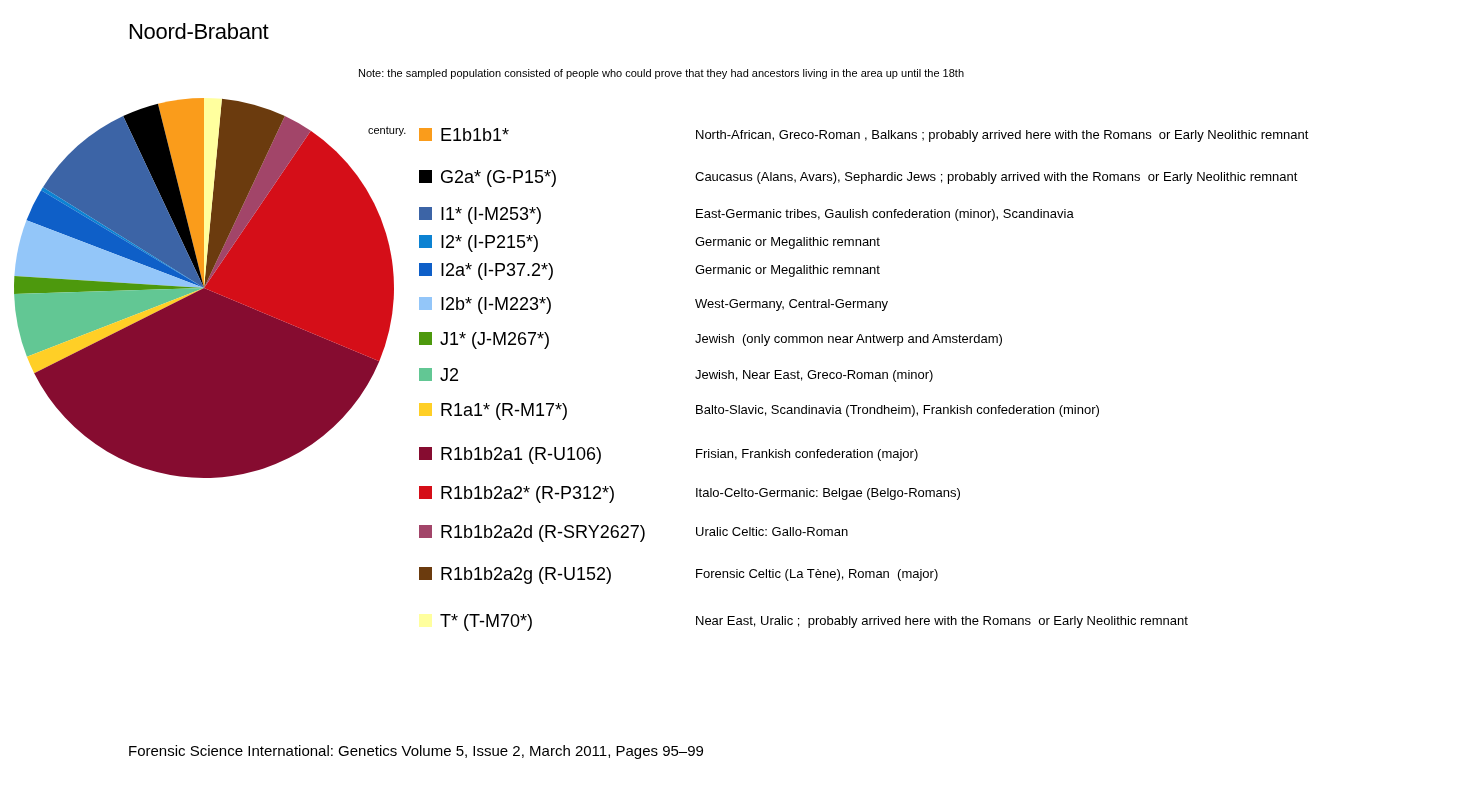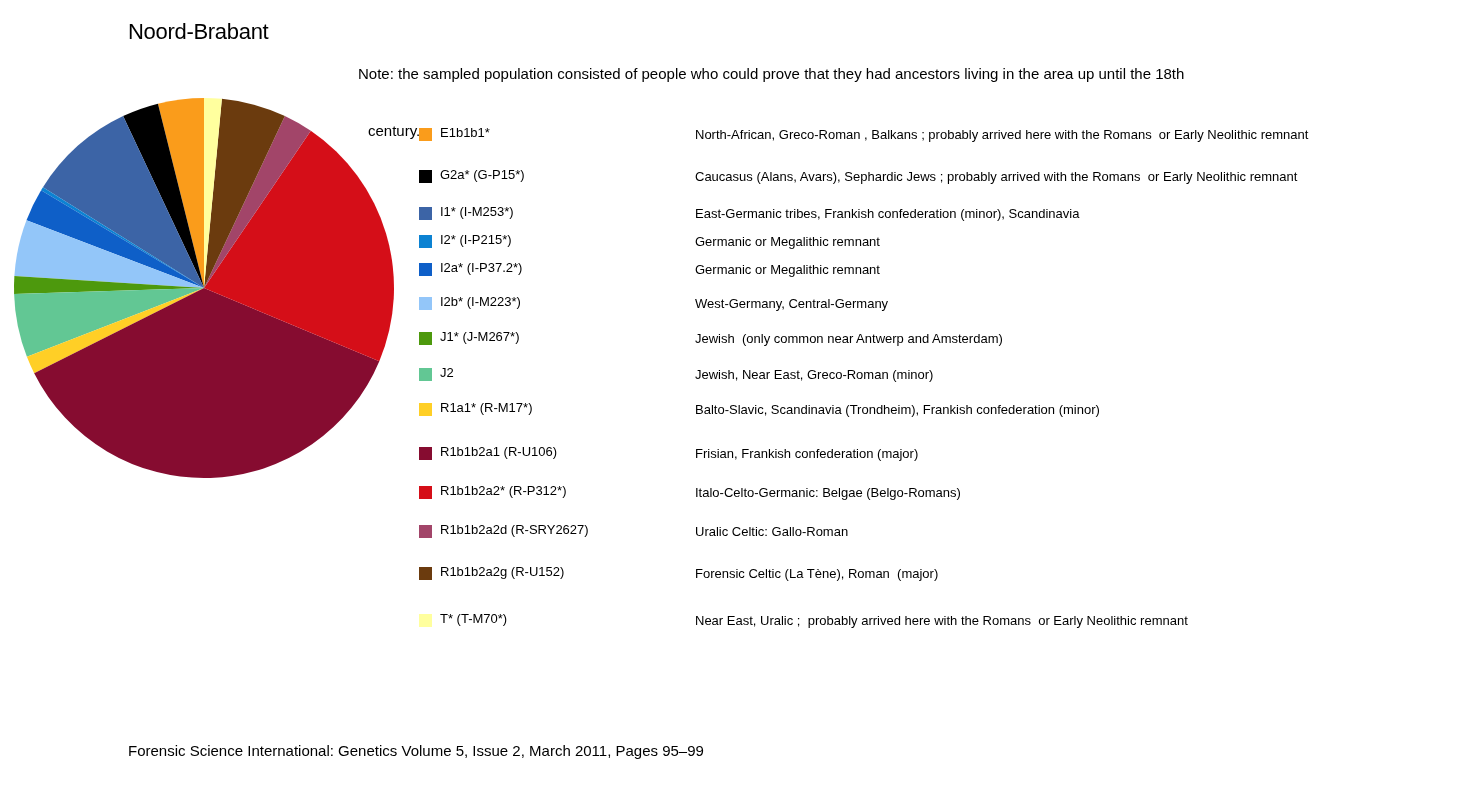--- a/index.html
+++ b/index.html
@@ -17,21 +17,21 @@
     left: 128px;
     top: 19px;
     font-size: 22px;
     letter-spacing: -0.3px;
     white-space: pre;
   }
   #note {
     position: absolute;
     left: 358px;
     top: 26px;
-    font-size: 15px;
+    font-size: 11px;
     line-height: 19px;
     white-space: pre;
   }
   #note .note-line2 { padding-left: 10px; }
   #pie-wrap {
     position: absolute;
     left: 13px;
     top: 97px;
     width: 382px;
     height: 382px;
@@ -48,21 +48,21 @@
     left: 0;
     top: 3px;
     width: 13px;
     height: 13px;
     display: inline-block;
   }
   .legend-label {
     position: absolute;
     left: 21px;
     top: 0;
-    font-size: 13px;
+    font-size: 18px;
     white-space: pre;
   }
   .legend-desc {
     position: absolute;
     left: 276px;
     top: 2px;
     font-size: 13px;
     white-space: pre;
   }
   #source {
@@ -102,21 +102,21 @@
         <path d="M 191 191 L 366.31 264.26 A 190 190 0 0 0 297.80 33.85 Z" fill="#D50E18"></path>
         <path d="M 191 191 L 297.80 33.85 A 190 190 0 0 0 271.90 19.08 Z" fill="#A24569"></path>
         <path d="M 191 191 L 271.90 19.08 A 190 190 0 0 0 208.88 1.84 Z" fill="#6B3B0E"></path>
         <path d="M 191 191 L 208.88 1.84 A 190 190 0 0 0 191.00 1.00 Z" fill="#FFFF9E"></path>
       </svg>
   </div>
 
   <div id="legend">
       <div class="legend-row" style="top: 125px;"><span class="legend-swatch" style="background: rgb(250, 156, 27);"></span><span class="legend-label">E1b1b1*</span><span class="legend-desc">North-African, Greco-Roman , Balkans ; probably arrived here with the Romans  or Early Neolithic remnant</span></div>
       <div class="legend-row" style="top: 167px;"><span class="legend-swatch" style="background: rgb(0, 0, 0);"></span><span class="legend-label">G2a* (G-P15*)</span><span class="legend-desc">Caucasus (Alans, Avars), Sephardic Jews ; probably arrived with the Romans  or Early Neolithic remnant</span></div>
-      <div class="legend-row" style="top: 204px;"><span class="legend-swatch" style="background: rgb(60, 100, 166);"></span><span class="legend-label">I1* (I-M253*)</span><span class="legend-desc">East-Germanic tribes, Frankish confederation (minor), Scandinavia</span></div>
+      <div class="legend-row" style="top: 204px;"><span class="legend-swatch" style="background: rgb(60, 100, 166);"></span><span class="legend-label">I1* (I-M253*)</span><span class="legend-desc">East-Germanic tribes, Gaulish confederation (minor), Scandinavia</span></div>
       <div class="legend-row" style="top: 232px;"><span class="legend-swatch" style="background: rgb(12, 130, 210);"></span><span class="legend-label">I2* (I-P215*)</span><span class="legend-desc">Germanic or Megalithic remnant</span></div>
       <div class="legend-row" style="top: 260px;"><span class="legend-swatch" style="background: rgb(14, 95, 200);"></span><span class="legend-label">I2a* (I-P37.2*)</span><span class="legend-desc">Germanic or Megalithic remnant</span></div>
       <div class="legend-row" style="top: 294px;"><span class="legend-swatch" style="background: rgb(147, 198, 249);"></span><span class="legend-label">I2b* (I-M223*)</span><span class="legend-desc">West-Germany, Central-Germany</span></div>
       <div class="legend-row" style="top: 329px;"><span class="legend-swatch" style="background: rgb(77, 153, 13);"></span><span class="legend-label">J1* (J-M267*)</span><span class="legend-desc">Jewish  (only common near Antwerp and Amsterdam)</span></div>
       <div class="legend-row" style="top: 365px;"><span class="legend-swatch" style="background: rgb(98, 199, 148);"></span><span class="legend-label">J2</span><span class="legend-desc">Jewish, Near East, Greco-Roman (minor)</span></div>
       <div class="legend-row" style="top: 400px;"><span class="legend-swatch" style="background: rgb(255, 207, 38);"></span><span class="legend-label">R1a1* (R-M17*)</span><span class="legend-desc">Balto-Slavic, Scandinavia (Trondheim), Frankish confederation (minor)</span></div>
       <div class="legend-row" style="top: 444px;"><span class="legend-swatch" style="background: rgb(134, 12, 48);"></span><span class="legend-label">R1b1b2a1 (R-U106)</span><span class="legend-desc">Frisian, Frankish confederation (major)</span></div>
       <div class="legend-row" style="top: 483px;"><span class="legend-swatch" style="background: rgb(213, 14, 24);"></span><span class="legend-label">R1b1b2a2* (R-P312*)</span><span class="legend-desc">Italo-Celto-Germanic: Belgae (Belgo-Romans)</span></div>
       <div class="legend-row" style="top: 522px;"><span class="legend-swatch" style="background: rgb(162, 69, 105);"></span><span class="legend-label">R1b1b2a2d (R-SRY2627)</span><span class="legend-desc">Uralic Celtic: Gallo-Roman</span></div>
       <div class="legend-row" style="top: 564px;"><span class="legend-swatch" style="background: rgb(107, 59, 14);"></span><span class="legend-label">R1b1b2a2g (R-U152)</span><span class="legend-desc">Forensic Celtic (La Tène), Roman  (major)</span></div>

